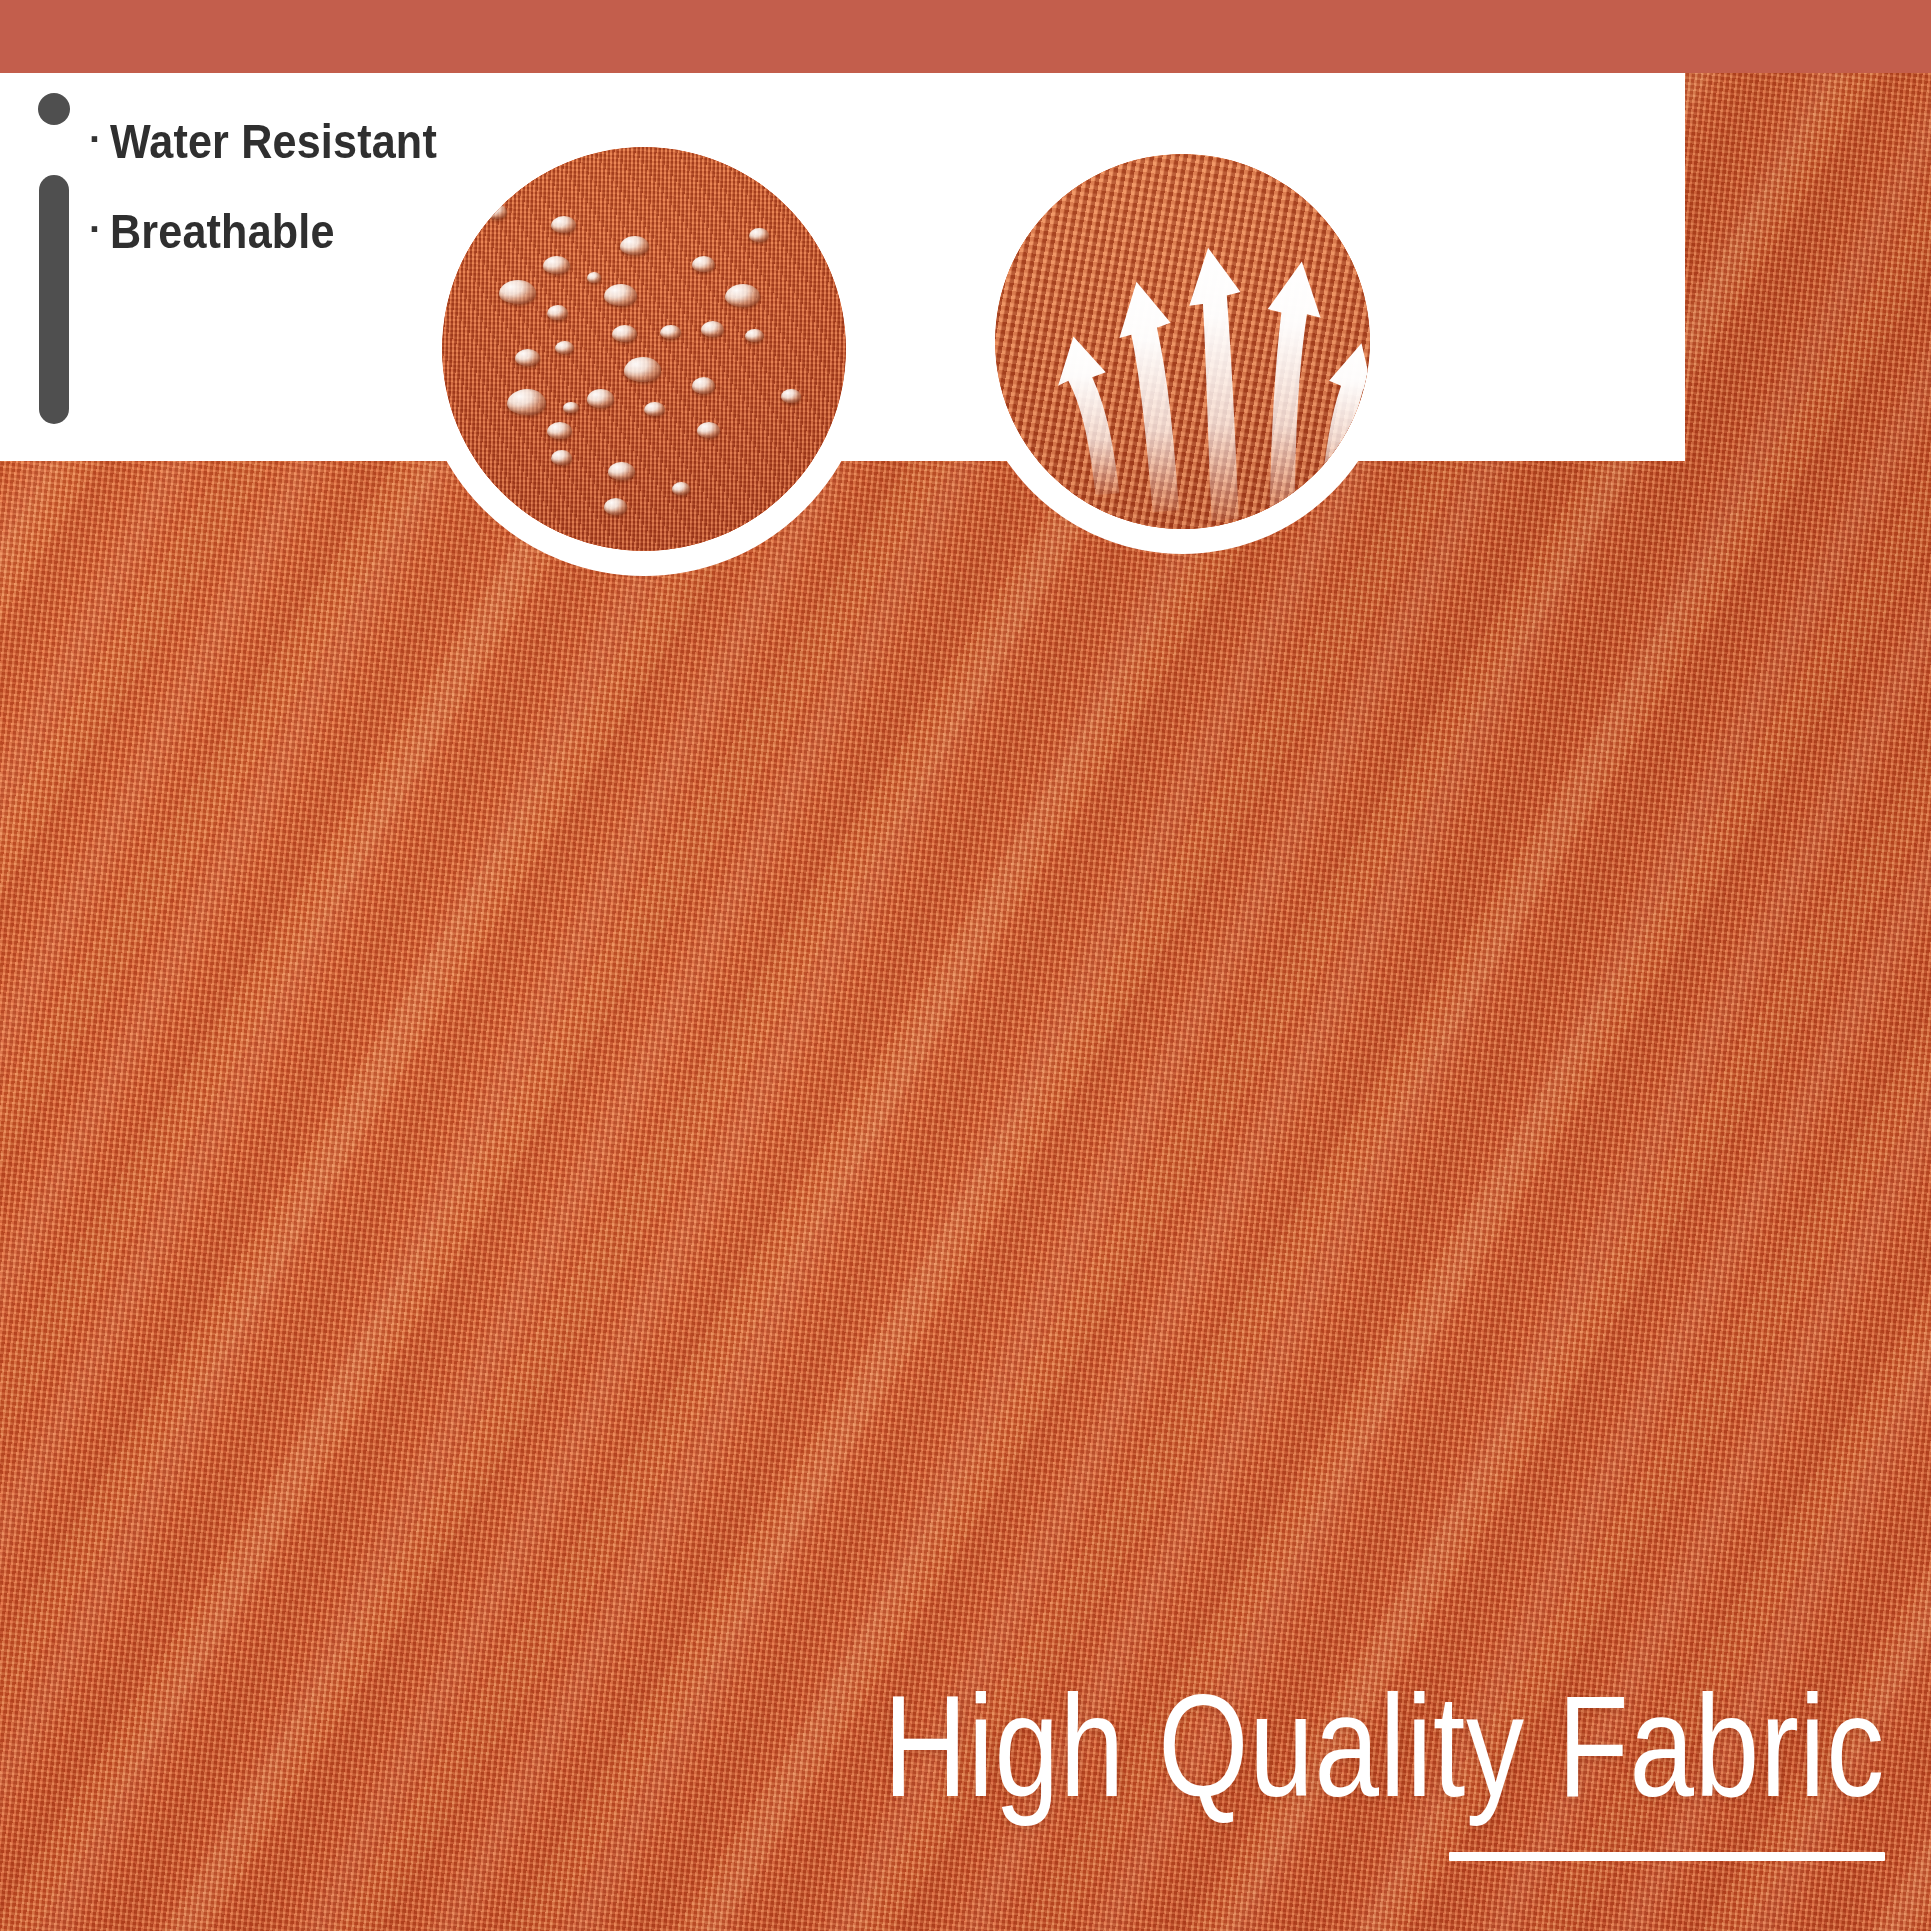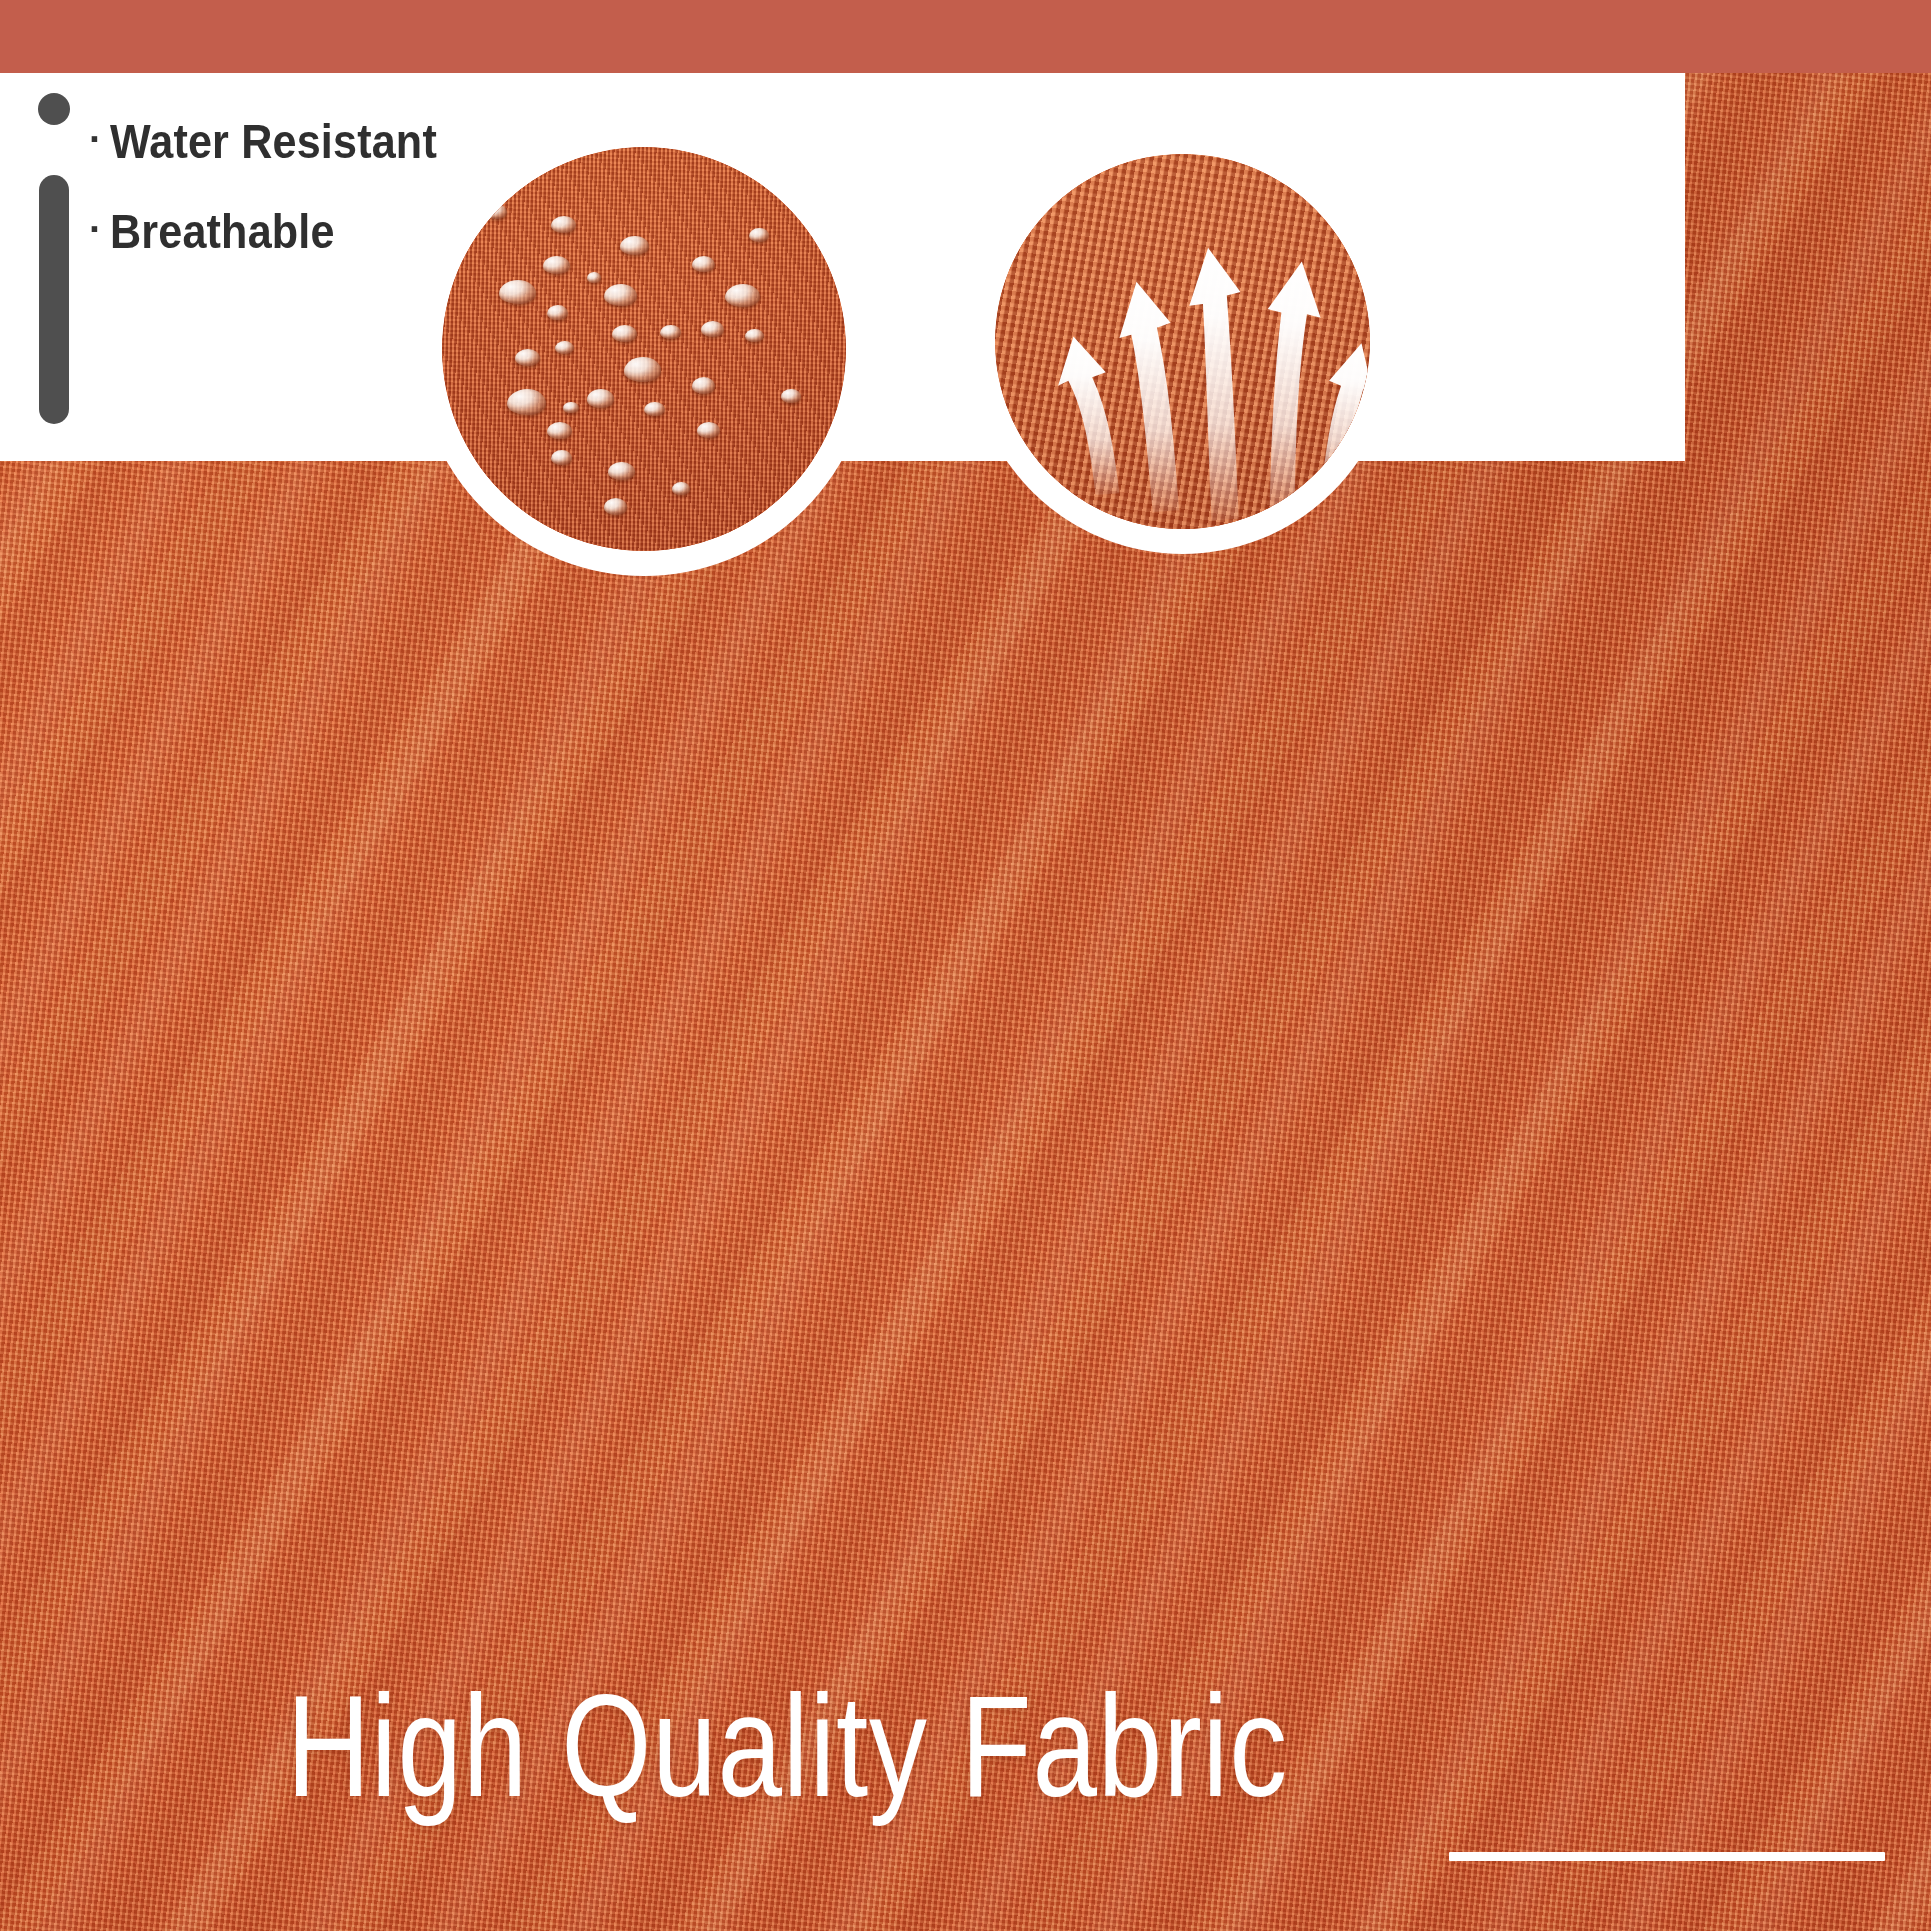--- a/index.html
+++ b/index.html
@@ -234,25 +234,25 @@
       linear-gradient(160deg, #DE703C 0%, #CB5A2D 50%, #B84E28 100%);
   }
   .breathe-arrows {
     position: absolute;
     inset: 0;
   }
 
   
   .headline-wrap {
     position: absolute;
-    left: 12px;
+    left: 0;
     right: 46px;
     bottom: 70px;
+    text-align: right;
     z-index: 8;
-    padding-left: 24px;
   }
   .headline {
     color: #FFFFFF;
     font-size: 145px;
     line-height: 1.0;
     font-weight: 400;
     letter-spacing: 1px;
     transform: scaleX(0.80);
     transform-origin: right center;
     display: inline-block;

